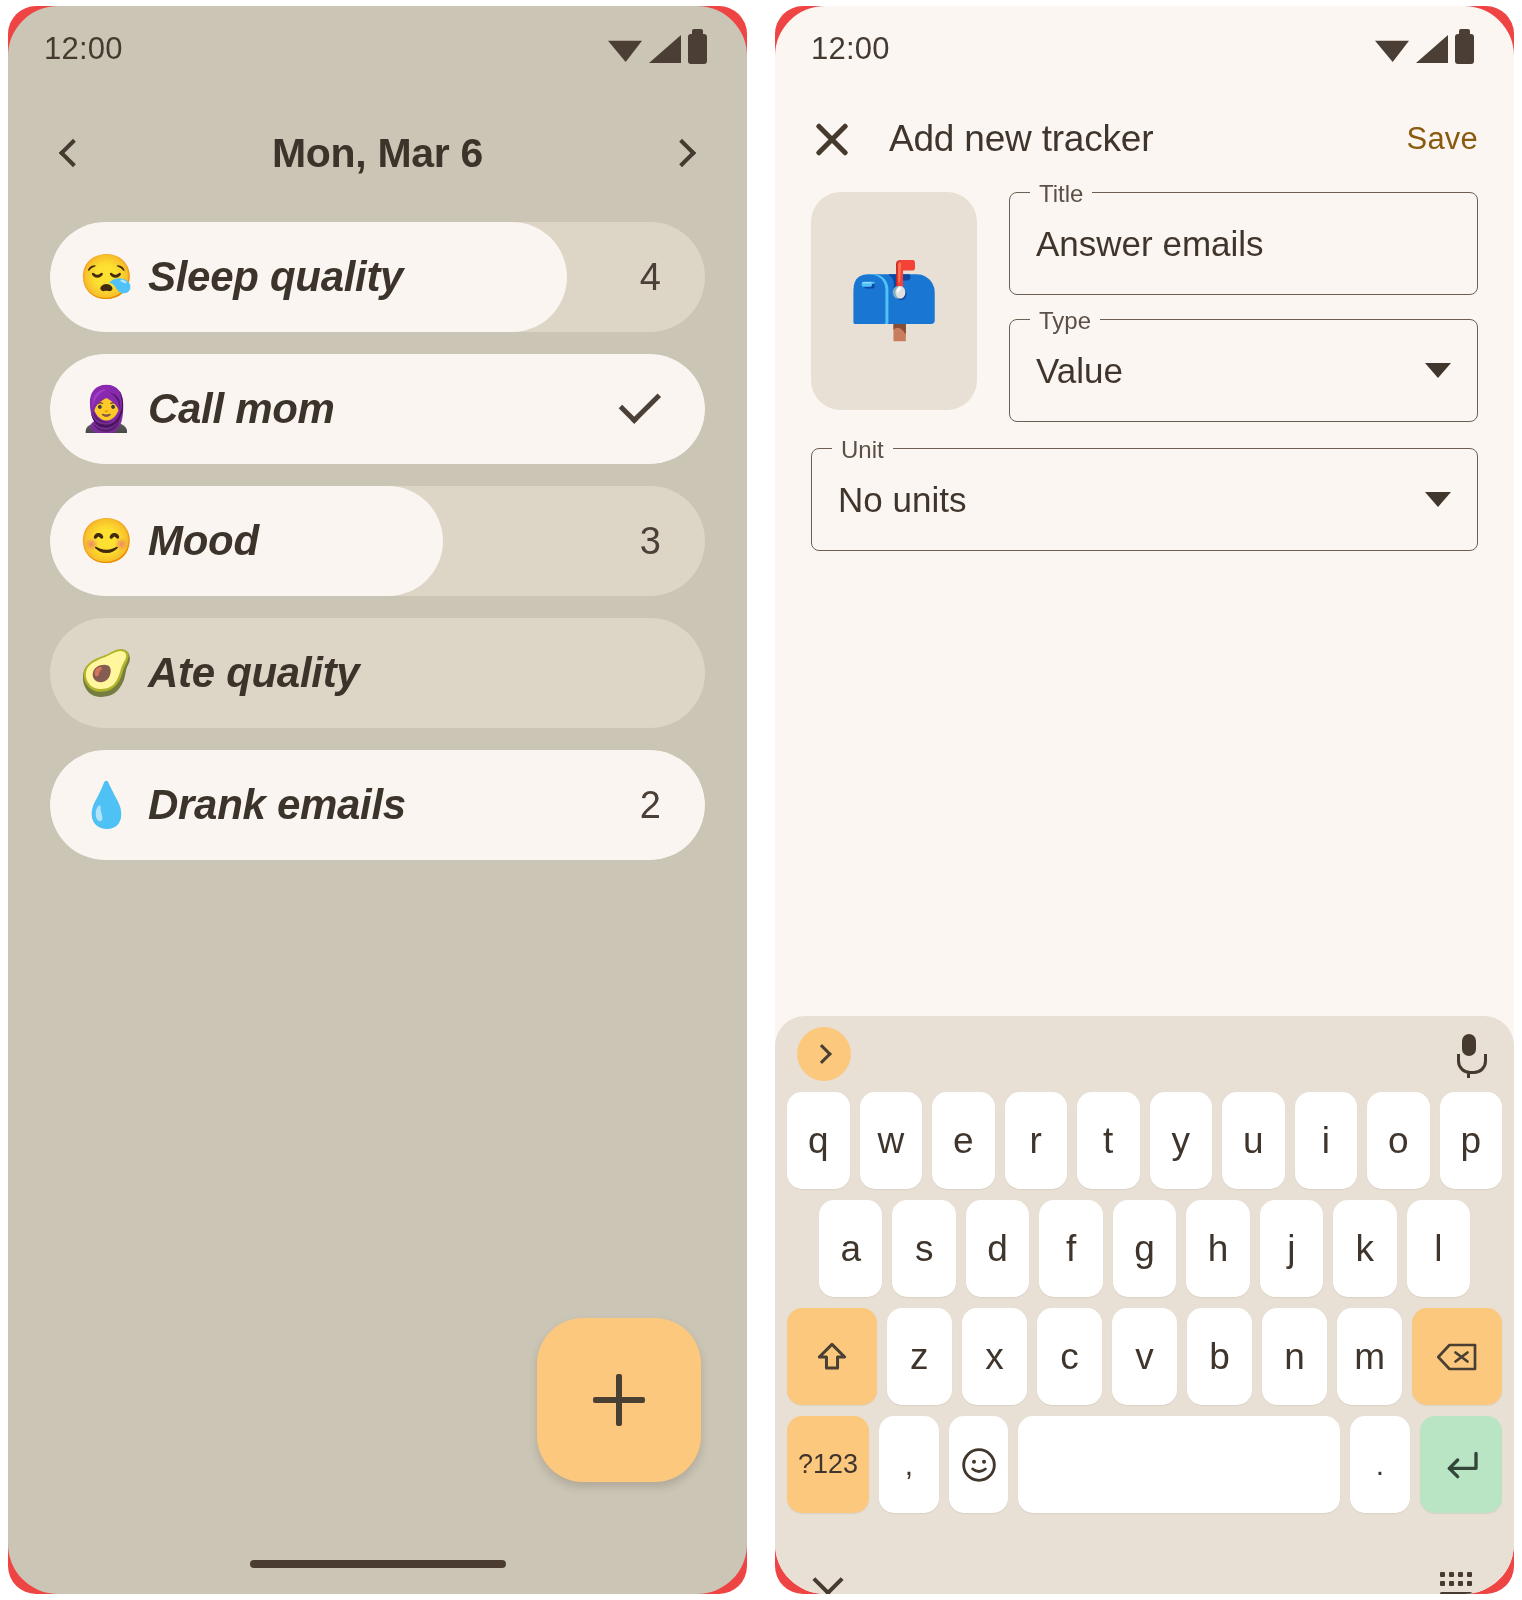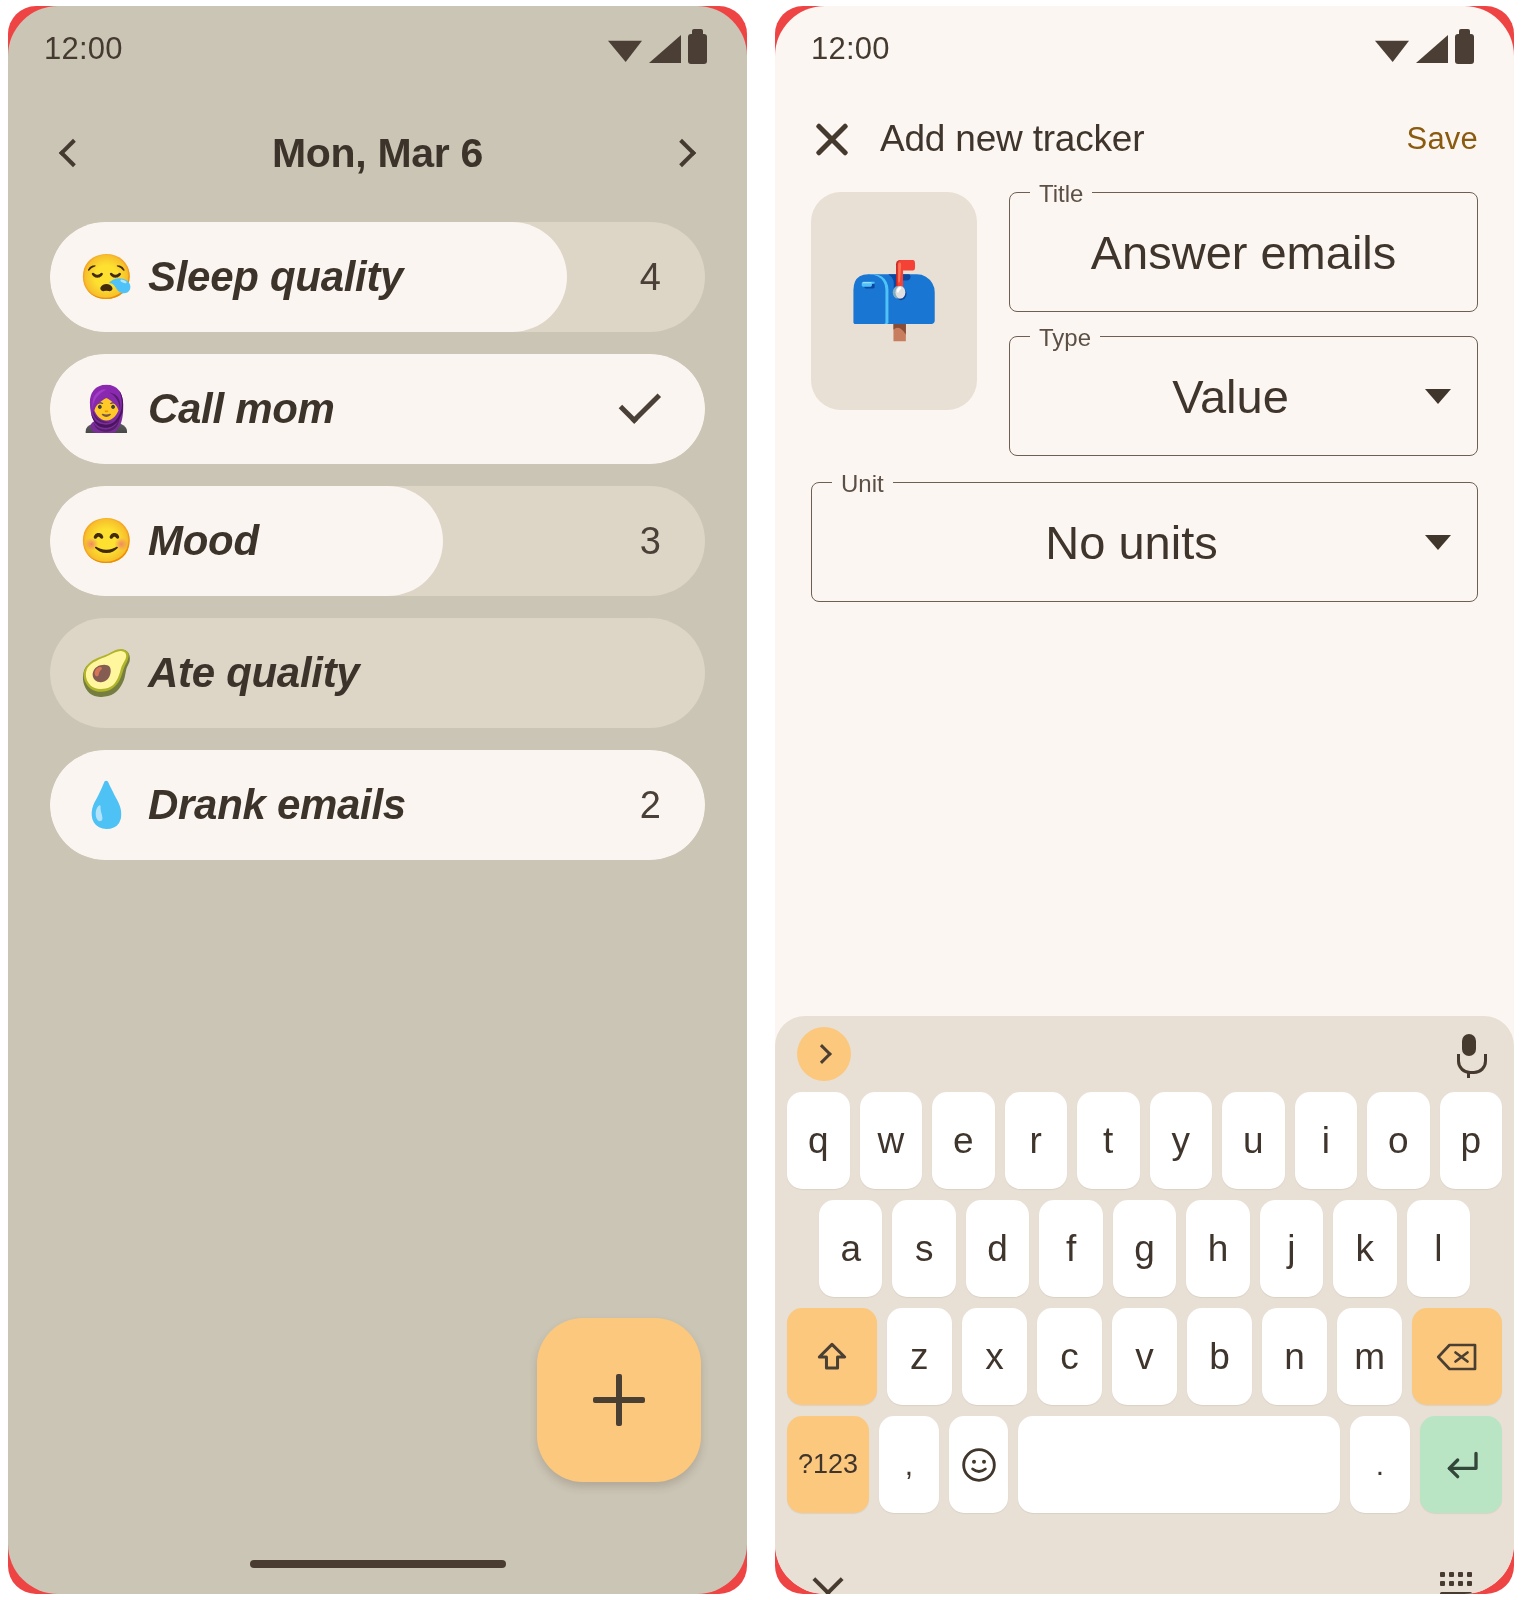--- a/index.html
+++ b/index.html
@@ -161,21 +161,21 @@
     width: 256px; height: 8px;
     border-radius: 5px;
     background: #4a3c30;
   }
 
   
   .appbar {
     display: flex;
     align-items: center;
     padding: 26px 36px 0 36px;
-    gap: 27px;
+    gap: 36px;
   }
   .close-x { position: relative; width: 42px; height: 42px; }
   .close-x::before, .close-x::after {
     content: ""; position: absolute;
     left: 0; top: 19px; width: 42px; height: 5px;
     background: #46392e; border-radius: 2px;
   }
   .close-x::before { transform: rotate(45deg); }
   .close-x::after  { transform: rotate(-45deg); }
   .appbar-title { font-size: 37px; color: #3f352c; flex: 1; letter-spacing: -.2px; }
@@ -189,34 +189,34 @@
     display: flex; align-items: center; justify-content: center;
     flex: 0 0 auto;
   }
   .emoji-tile span { font-size: 74px; line-height: 1; }
   .fields-col { flex: 1; display: flex; flex-direction: column; gap: 24px; }
 
   .tf {
     position: relative;
     border: 1.6px solid #6d5f52;
     border-radius: 8px;
-    height: 120px;
+    height: 103px;
     display: flex;
     align-items: center;
     padding: 0 26px;
   }
   .tf-label {
     position: absolute;
     top: -13px; left: 20px;
     background: #fbf6f1;
     padding: 0 9px;
     font-size: 24px;
     color: #5c5046;
   }
-  .tf-value { font-size: 47px; color: #3f352c; flex: 1; text-align: center; }
+  .tf-value { font-size: 35px; color: #3f352c; flex: 1; }
   .tf-caret {
     width: 0; height: 0;
     border-left: 13px solid transparent;
     border-right: 13px solid transparent;
     border-top: 15px solid #41362c;
   }
   .field-full { margin: 26px 36px 0 36px; }
 
   
   .keyboard {

